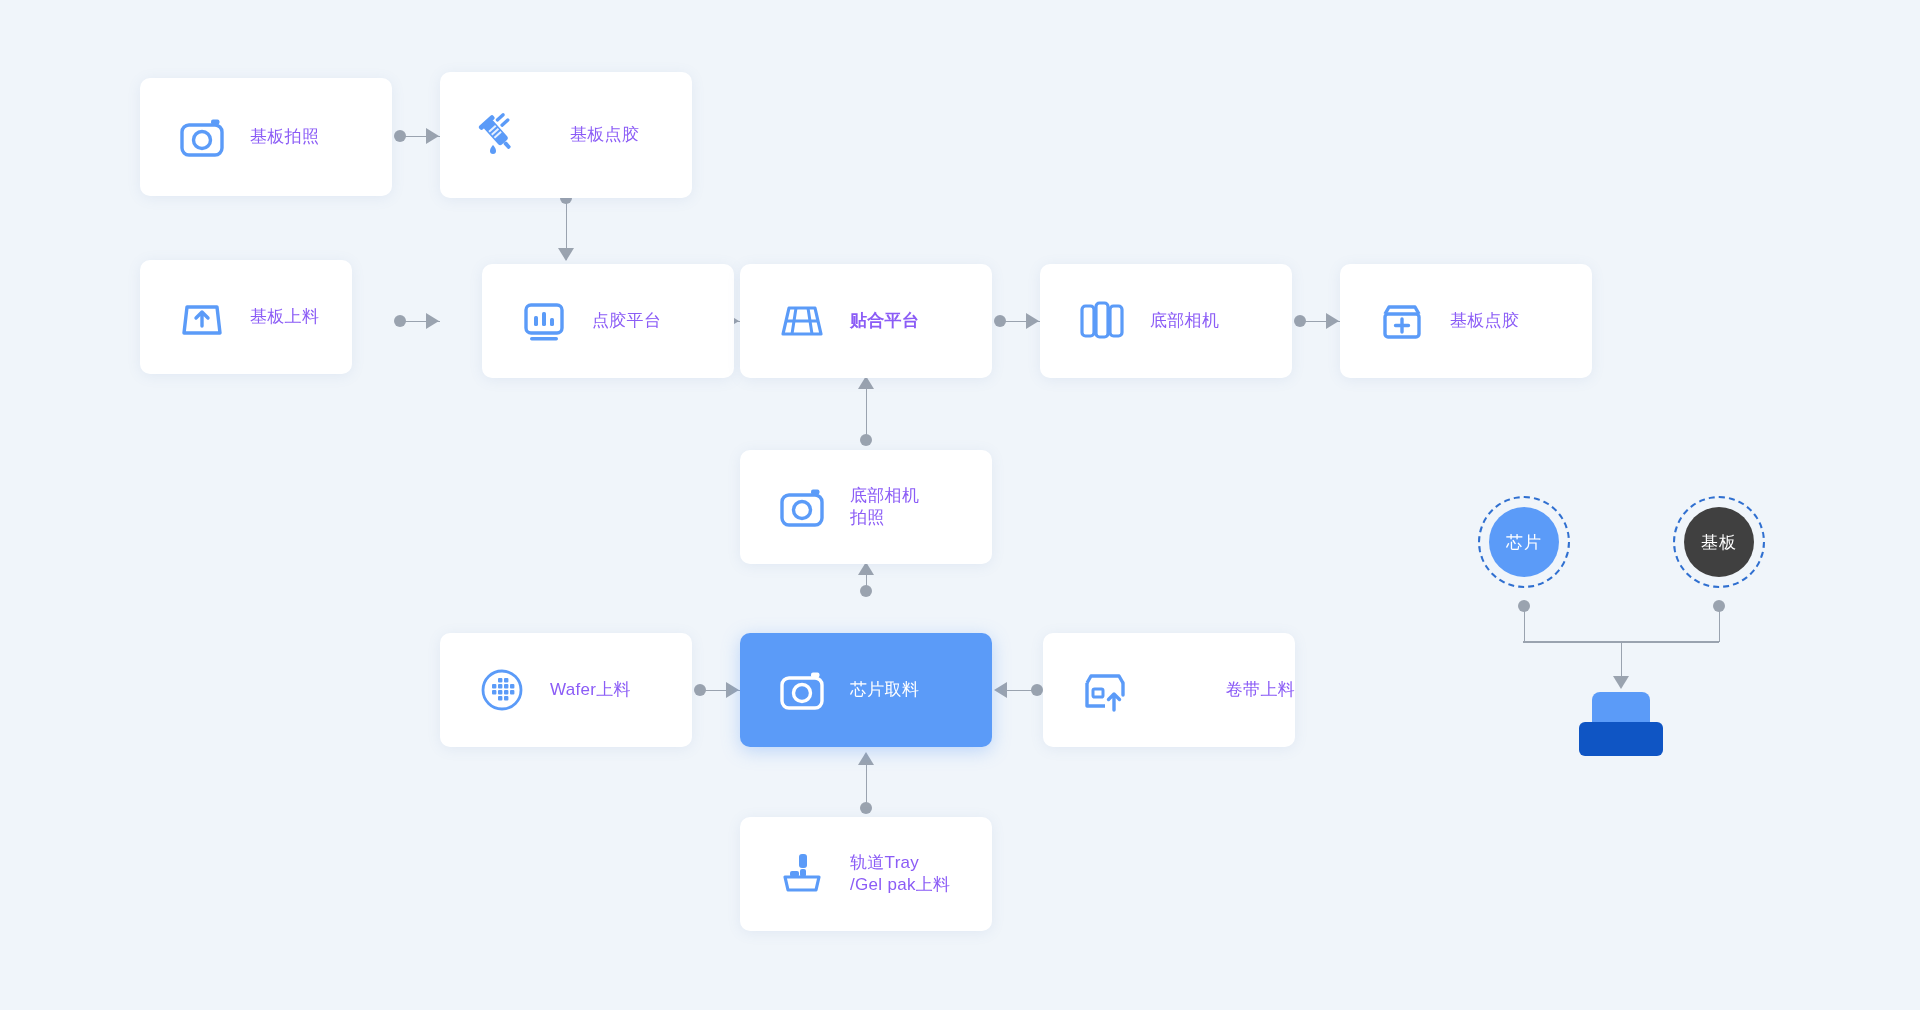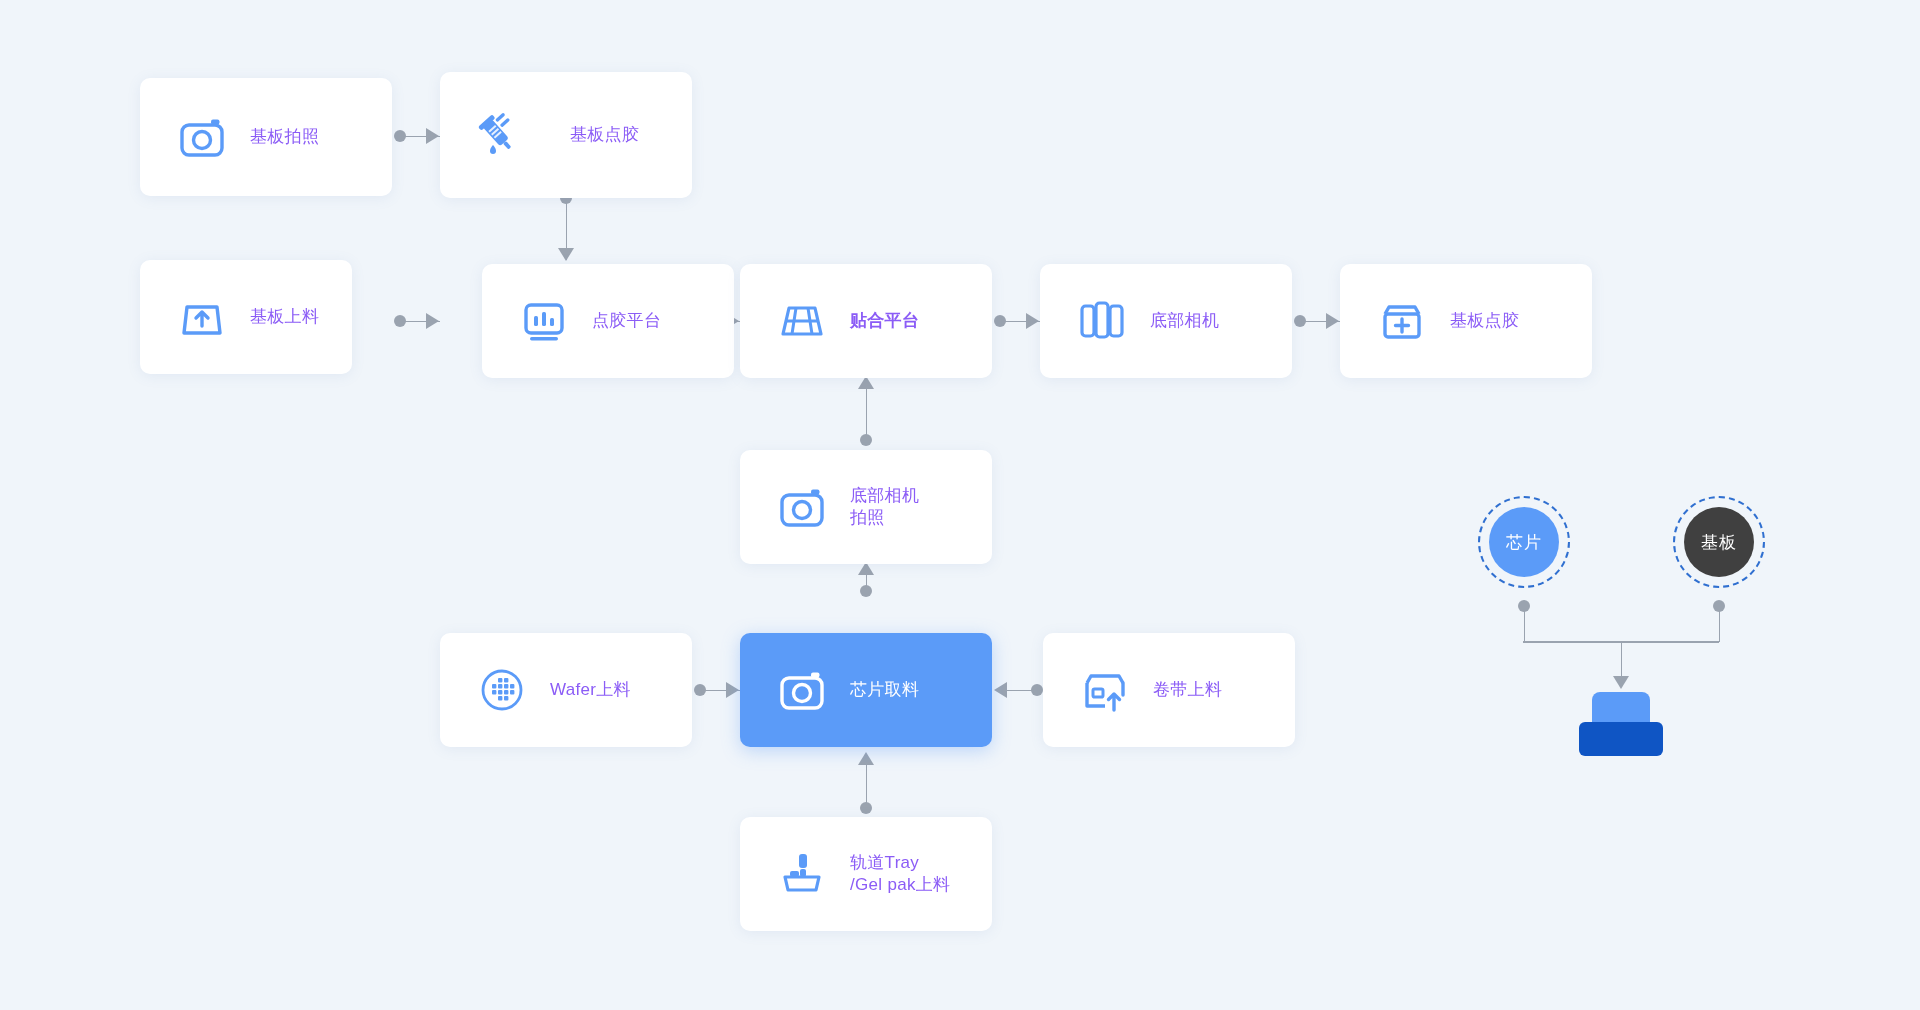--- a/index.html
+++ b/index.html
@@ -263,21 +263,21 @@
       <div class="node active" style="left: 740px; top: 633px; width: 252px; height: 114px;">
         <span class="ico" style="color: rgb(255, 255, 255);">
           <svg viewBox="0 0 48 48" width="48" height="48" fill="none">
     <rect x="4" y="12" width="40" height="30" rx="7" stroke="currentColor" stroke-width="3.4"></rect>
     <circle cx="24" cy="27" r="8.5" stroke="currentColor" stroke-width="3.4"></circle>
     <rect x="33" y="6.5" width="8.5" height="5" rx="2" fill="currentColor"></rect>
   </svg>
         </span>
         <span class="lbl">芯片取料</span>
       </div>
-      <div class="node" style="left: 1043px; top: 633px; width: 252px; height: 114px;">
+      <div class="node" style="left: 1043px; top: 633px; width: 252px; height: 114px; justify-content: space-between;">
         <span class="ico" style="color: rgb(91, 155, 248);">
           <svg viewBox="0 0 48 48" width="48" height="48" fill="none">
     <path d="M6 17l4-7h28l4 7" stroke="currentColor" stroke-width="3.4" stroke-linejoin="round"></path>
     <path d="M6 17v23h18" stroke="currentColor" stroke-width="3.4" stroke-linejoin="round"></path>
     <path d="M42 17v12" stroke="currentColor" stroke-width="3.4" stroke-linecap="round"></path>
     <rect x="12" y="23" width="10" height="8" rx="1.6" stroke="currentColor" stroke-width="3"></rect>
     <path d="M33 44V28M33 28l-5.5 5.5M33 28l5.5 5.5" stroke="currentColor" stroke-width="3.4" stroke-linecap="round" stroke-linejoin="round"></path>
   </svg>
         </span>
         <span class="lbl">卷带上料</span>

